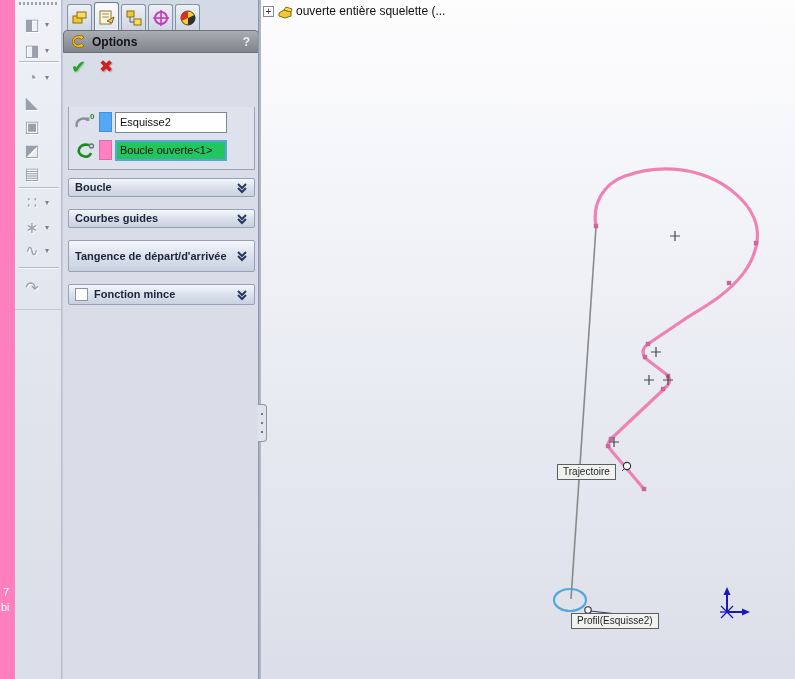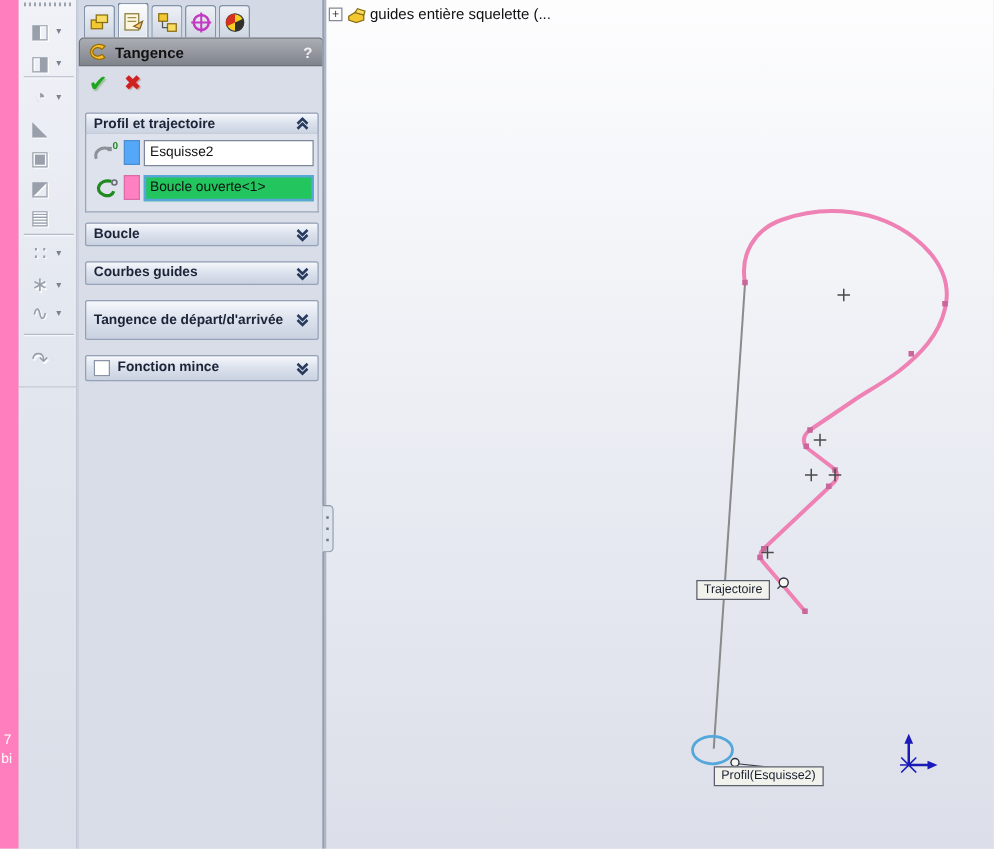--- a/index.html
+++ b/index.html
@@ -61,21 +61,21 @@
     display:flex; align-items:center; padding:2px 6px; }
   .grpbar .gtitle { flex:1; font-size:11px; font-weight:bold; color:#1c2438; line-height:13px; }
   .chev { width:12px; height:12px; flex:none; }
   .chev polyline { fill:none; stroke:#273a5e; stroke-width:2; }
 
   .grpbody { position:absolute; left:5px; top:107px; width:187px; height:63px;
     background:#dde2ec; border:1px solid #9aa5b8; border-top:none; }
   .selrow { position:absolute; left:4px; height:24px; display:flex; align-items:center; }
   .selicon { width:26px; height:22px; flex:none; }
   .swatch { width:13px; height:20px; flex:none; margin-right:3px; border:1px solid rgba(0,0,0,.15); }
-  .selbox { width:136px; height:21px; font-size:11px; color:#111; padding:3px 4px;
+  .selbox { width:112px; height:21px; font-size:11px; color:#111; padding:3px 4px;
     background:#fff; border:1px solid #7b8698; white-space:nowrap; overflow:hidden; }
   .selbox.selected { background:#22c55e; border:2px solid #58a6d8; padding:2px 3px; }
 
   .checkbox { width:13px; height:13px; background:#fff; border:1px solid #8a94a6;
     margin-right:6px; flex:none; }
 
   
   .divider { position:absolute; left:258px; top:0; width:3px; height:679px;
     background:#aeb6c4; border-left:1px solid #8c97a9; z-index:4; }
   .split-handle { position:absolute; left:258px; top:404px; width:9px; height:38px;
@@ -193,36 +193,29 @@
           <path d="M9 2 A7 7 0 0 0 2.5 12 L9 9 Z" fill="#d83020"></path>
           <path d="M9 16 A7 7 0 0 0 15.5 6 L9 9 Z" fill="#30302c"></path>
         </svg>
       </div>
     </div>
 
     <div class="pm-header">
       <svg width="17" height="17" viewBox="0 0 17 17">
         <path d="M14 4 A7 6 0 1 0 14 13 L11.5 10.5 A4 3.4 0 1 1 11.5 6.5 Z" fill="#f7c133" stroke="#9a6d00" stroke-width="1"></path>
       </svg>
-      <span class="pm-title">Tangence</span>
+      <span class="pm-title">Options</span>
       <span class="pm-help">?</span>
     </div>
 
     <div class="pm-actions">
       <div class="btn-ok">✔</div>
       <div class="btn-cancel">✖</div>
     </div>
 
-    <div class="grpbar" style="top:90px; height:18px;">
-      <span class="gtitle">Profil et trajectoire</span>
-      <svg class="chev" viewBox="0 0 12 12">
-        <polyline points="2,6 6,2 10,6"></polyline>
-          <polyline points="2,10 6,6 10,10"></polyline>
-      </svg>
-    </div>
     <div class="grpbody">
       <div class="selrow" style="top:3px;">
         <svg class="selicon" viewBox="0 0 26 22">
           <path d="M4 16 C2 10 8 6 14 8" fill="none" stroke="#8d9099" stroke-width="2.4"></path>
           <rect x="13" y="6.5" width="3.4" height="3.4" fill="#8d9099"></rect>
           <text x="17" y="8" font-size="8" font-weight="bold" fill="#1f8a1f">0</text>
         </svg>
         <span class="swatch" style="background:#55a7f7"></span>
         <div class="selbox">Esquisse2</div>
       </div>
@@ -276,21 +269,21 @@
   </div>
 
   <div class="viewport">
 
     <div class="tree-row">
       <span class="expand-box">+</span>
       <svg width="16" height="15" viewBox="0 0 16 15">
         <path d="M2 9 L7 6 L14 8 L14 12 L8 14 L2 12 Z" fill="#f2c832" stroke="#8a6d10"></path>
         <path d="M7 6 L9 3 L15 5 L14 8 Z" fill="#f8dc60" stroke="#8a6d10"></path>
       </svg>
-      <span class="tree-label">guides entière squelette  (...</span>
+      <span class="tree-label">ouverte entière squelette  (...</span>
     </div>
 
     <svg class="sketch-svg" width="534" height="679" viewBox="0 0 534 679">
 
       <line x1="335" y1="227" x2="310" y2="599" stroke="#8a8a8a" stroke-width="1.6"></line>
 
       <path d="M 335,226
                C 331,204 342,184 364,176
                C 401,163 441,168 470,190
                C 492,207 500,227 495,247

